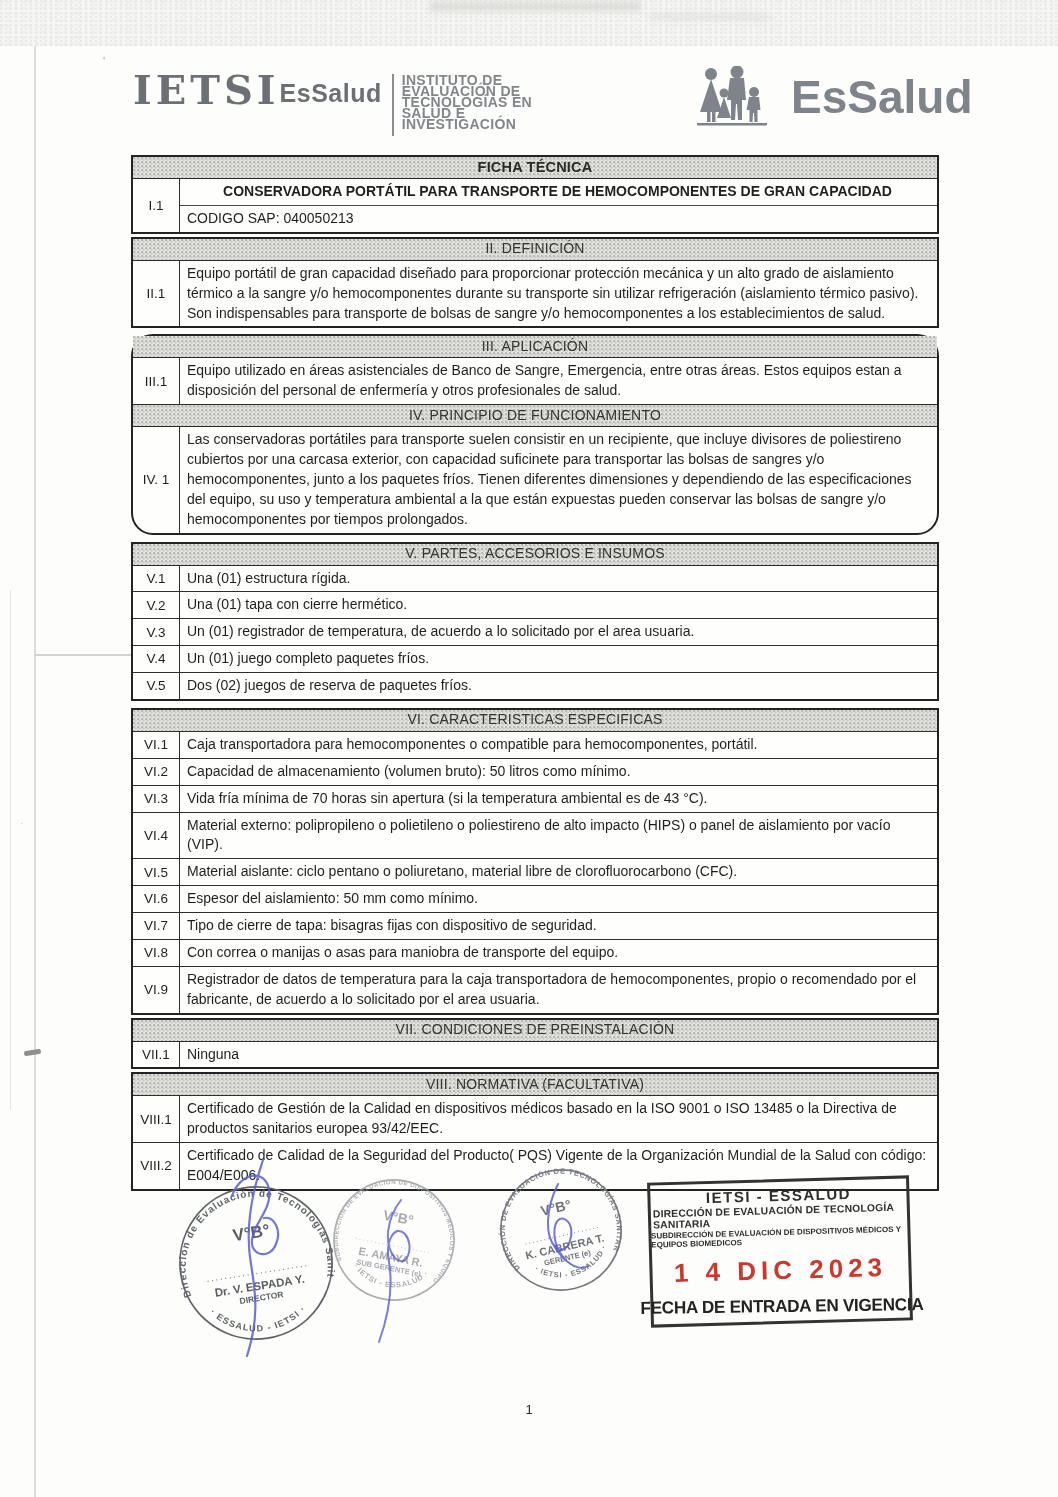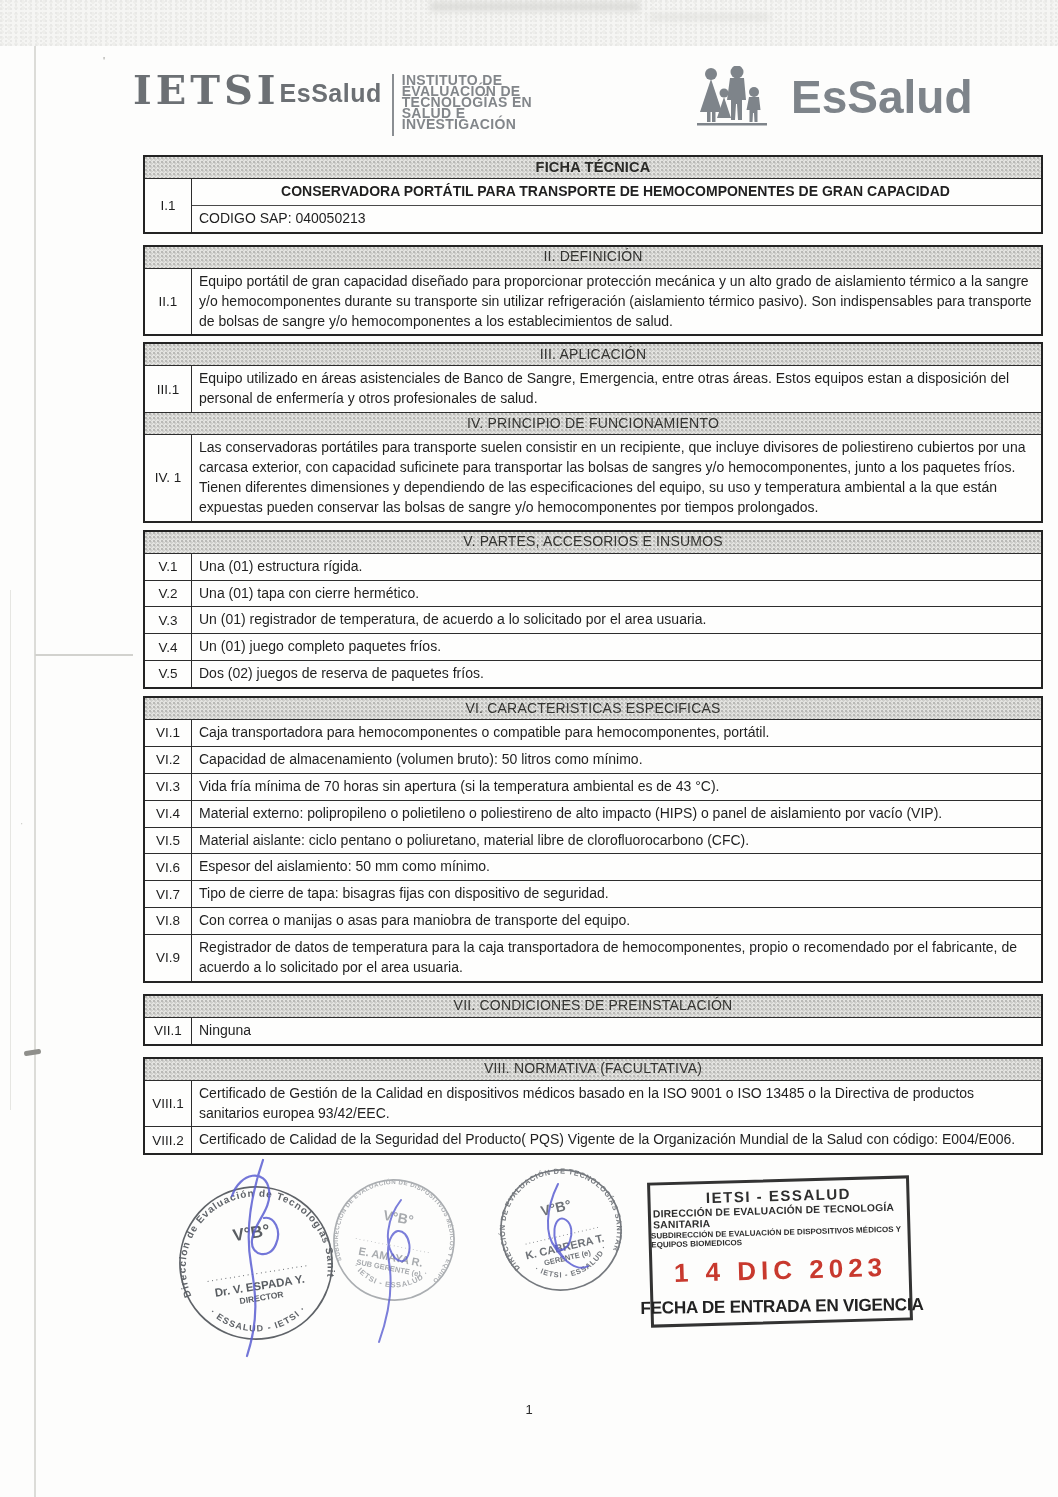--- a/index.html
+++ b/index.html
@@ -31,24 +31,24 @@
   .essalud-word{font-family:"Liberation Sans",sans-serif;font-weight:bold;font-size:25px;
       color:#6c7074;text-align:right;letter-spacing:.5px;margin-top:-2px;}
   .ietsi-left{display:flex;flex-direction:row;align-items:flex-end;}
   .ietsi-divider{width:2px;height:62px;background:#8a8e92;margin:2px 8px 0 10px;}
   .ietsi-tagline{font-size:14px;line-height:11px;color:#82868a;letter-spacing:.3px;
       padding-top:3px;font-weight:bold;}
   .logo-essalud{position:absolute;left:697px;top:66px;display:flex;align-items:center;}
   .essalud-big{font-weight:bold;font-size:46px;color:#7e848a;letter-spacing:0px;margin-left:2px;}
 
   
-  .doc-table{position:absolute;left:143px;top:155px;width:900px;font-size:14px;line-height:1.42;}
+  .doc-table{position:absolute;left:131px;top:155px;width:808px;font-size:14px;line-height:1.42;}
   .tgroup{border:2px solid #232323;background:#fefefd;}
   .tgroup > *:not(:first-child){border-top:1.6px solid #2d2d2d;}
-  .gap3{margin-top:11px;} .gap6{margin-top:6px;} .gap7{margin-top:7px;}
+  .gap3{margin-top:3px;} .gap6{margin-top:6px;border-radius:22px;} .gap7{margin-top:7px;}
   .sec-bar{min-height:21px;display:flex;align-items:center;justify-content:center;
       color:#333330;font-size:14px;letter-spacing:.2px;
       background-color:#e3e3e0;
       background-image:radial-gradient(circle at 1px 1px,#b9b9b6 30%,transparent 36%),
                        radial-gradient(circle at 2.5px 2.5px,#cfcfcc 30%,transparent 36%);
       background-size:4px 4px;}
   .title-bar{font-weight:bold;font-size:14.5px;color:#2b2b28;}
   .trow{display:flex;align-items:stretch;}
   .tlabel{flex:0 0 46px;border-right:1.6px solid #2d2d2d;display:flex;align-items:center;
       justify-content:center;padding:2px 0;font-size:13.5px;}

